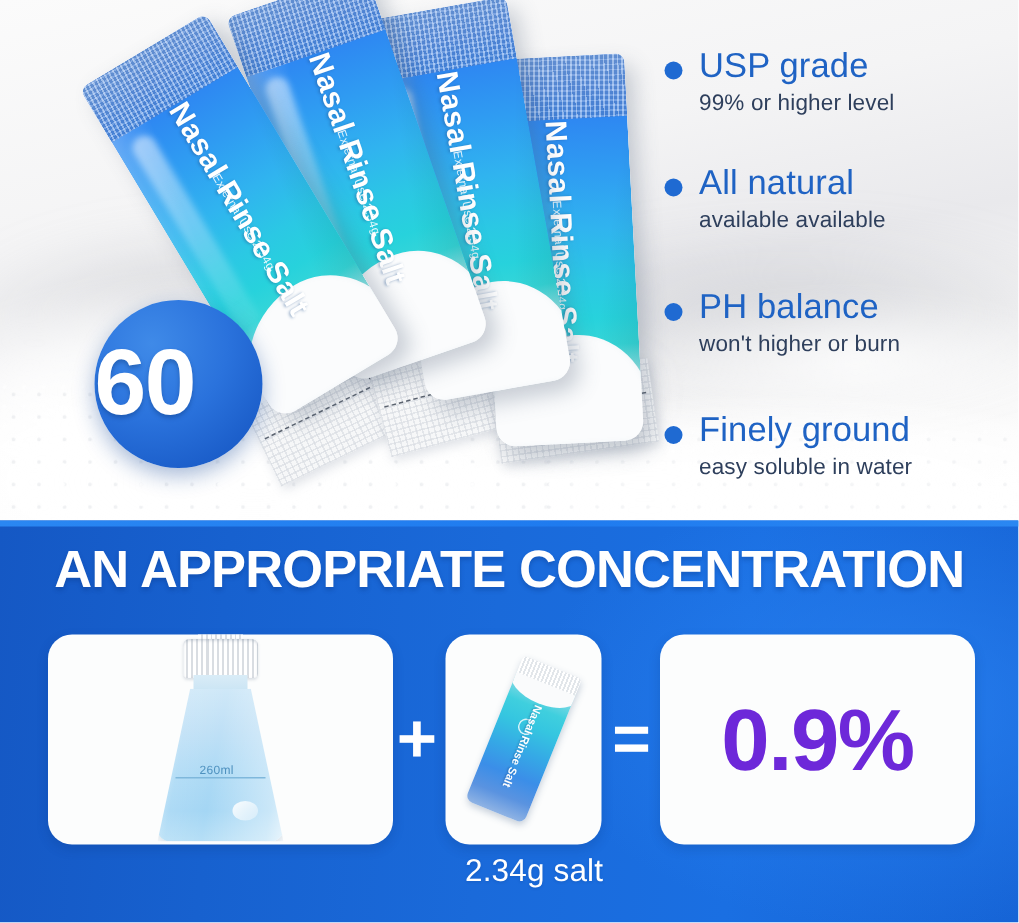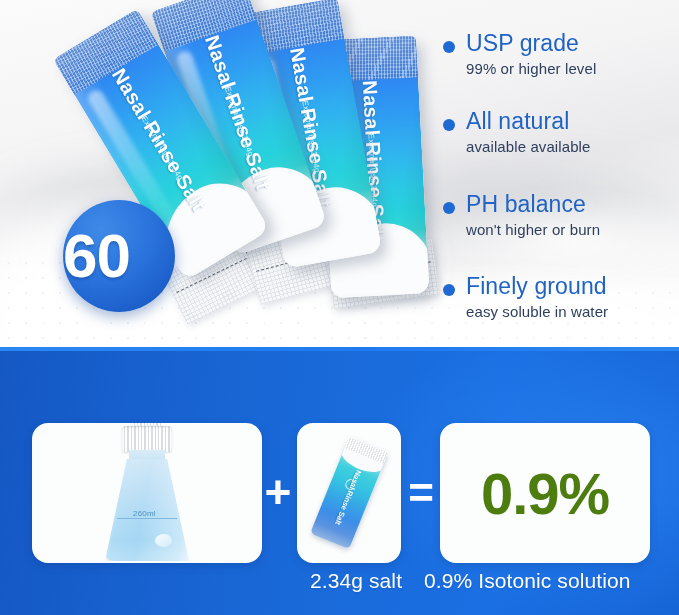--- a/index.html
+++ b/index.html
@@ -209,21 +209,21 @@
   .eq-card {
     position:absolute; background:#fcfdfd; border-radius:16px;
     box-shadow: 0 3px 8px rgba(8,45,110,.20);
     overflow:hidden;
   }
   #card-water  { left:32px;  top:0;   width:230px; height:140px; }
   #card-salt   { left:297px; top:0;   width:104px; height:140px; }
   #card-result { left:440px; top:0;   width:210px; height:140px;
                  display:flex; align-items:center; justify-content:center; }
 
-  #result-text { font-size:58px; font-weight:bold; color:#4d7c0f; letter-spacing:-1px; }
+  #result-text { font-size:58px; font-weight:bold; color:#6d28d9; letter-spacing:-1px; }
 
   .eq-op {
     position:absolute; color:#ffffff; font-weight:bold; line-height:1;
   }
   #op-plus  { left:258px; top:46px; width:40px; text-align:center; font-size:46px; }
   #op-equal { left:401px; top:48px; width:40px; text-align:center; font-size:44px; }
 
   
   #bottle { position:absolute; left:50%; top:3px; transform:translateX(-50%); width:88px; height:136px; }
   #bottle-cap {
@@ -400,20 +400,21 @@
         <span class="feature-dot"></span>
         <span class="feature-title">Finely ground</span>
         <span class="feature-sub">easy soluble in water</span>
       </div>
     </div>
   </div>
 
   <div id="banner">
     <div id="banner-topline"></div>
 
+    <div id="banner-title">AN APPROPRIATE CONCENTRATION</div>
 
     <div id="equation">
 
       <div class="eq-card" id="card-water">
         <div id="bottle">
           <div id="bottle-cap-top"></div>
           <div id="bottle-cap"></div>
           <div id="bottle-neck"></div>
           <div id="bottle-body"></div>
           <div id="bottle-line"></div>
@@ -435,17 +436,16 @@
 
       <div class="eq-op" id="op-equal">=</div>
 
       <div class="eq-card" id="card-result">
         <span id="result-text">0.9%</span>
       </div>
     </div>
 
     <div id="captions">
       <span class="caption" id="caption-1">2.34g salt</span>
-      <span class="caption" id="caption-2">0.9% Isotonic solution</span>
     </div>
   </div>
 
 </div>
 
 </body></html>

